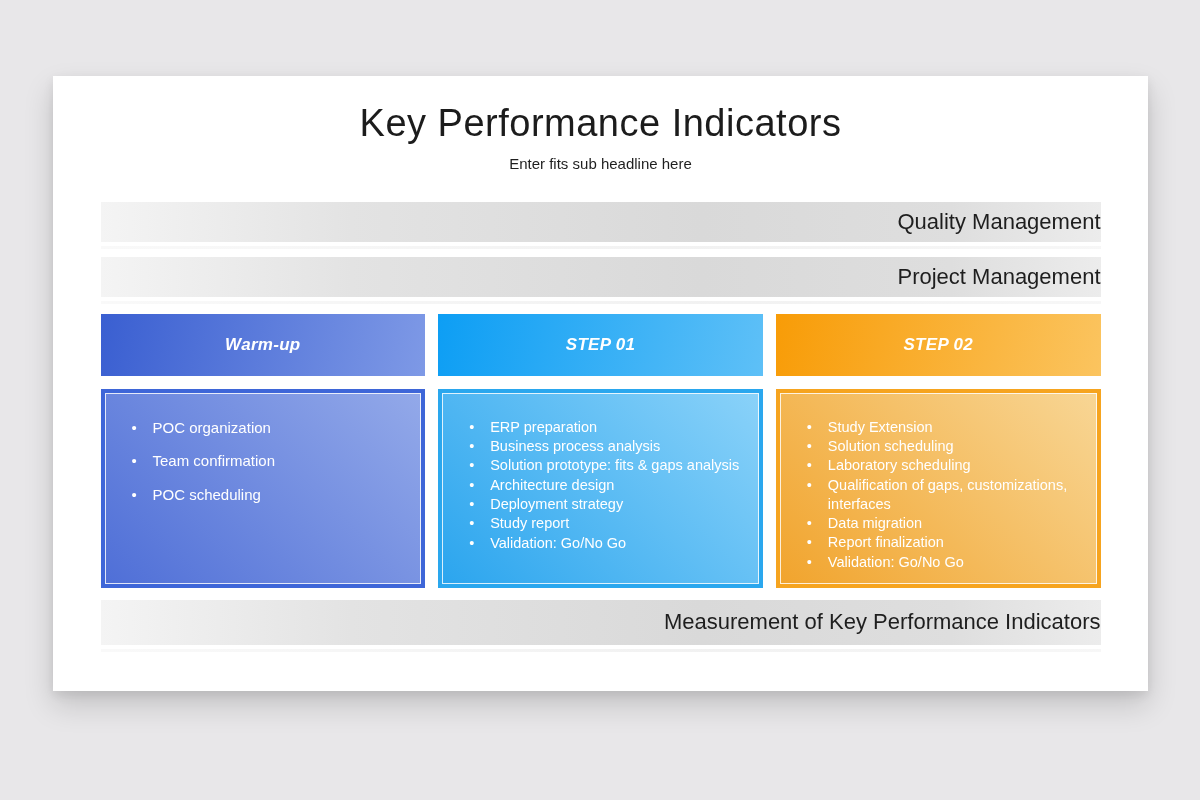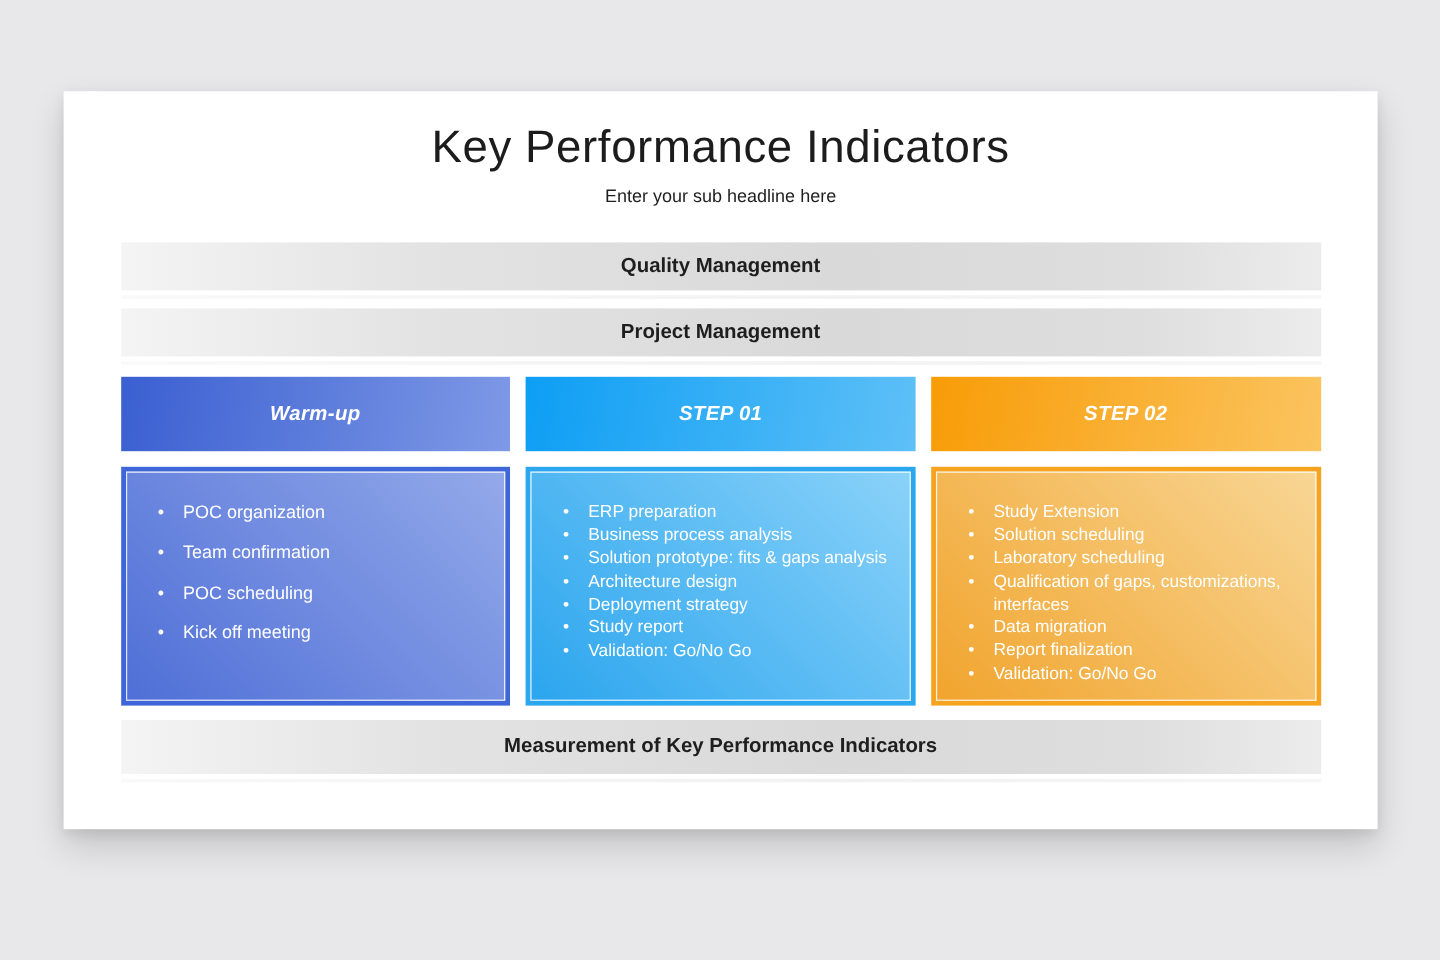--- a/index.html
+++ b/index.html
@@ -40,24 +40,24 @@
   }
   .content {
     width: 1000px;
     margin: 0 auto;
   }
   .gray-bar {
     margin-top: 30px;
     height: 40px;
     display: flex;
     align-items: center;
-    justify-content: center;
+    justify-content: flex-end;
     background: linear-gradient(to right, #f4f4f4 0%, #e3e3e3 25%, #d9d9d9 60%, #dedede 85%, #ececec 100%);
-    font-size: 17px;
-    font-weight: 700;
+    font-size: 22px;
+    font-weight: 400;
     color: #1e1e1e;
   }
   .gray-bar.row2 { margin-top: 8px; }
   .gray-bar.bottom { margin-top: 12px; height: 45px; }
   .bar-reflection {
     margin-top: 4px;
     height: 3px;
     background: linear-gradient(to right, #f7f7f7, #ededed 60%, #f4f4f4);
     opacity: 0.75;
   }
@@ -123,21 +123,21 @@
   .panel.c0 li { margin-bottom: 14px; }
   .panel.c1 li, .panel.c2 li { margin-bottom: 0.5px; font-size: 14.5px; }
 </style>
 </head>
 <body>
 
 <div class="stage">
   <div class="card">
 
     <h1 class="page-title">Key Performance Indicators</h1>
-    <p class="page-subtitle">Enter your sub headline here</p>
+    <p class="page-subtitle">Enter fits sub headline here</p>
 
     <div class="content">
 
       <div class="gray-bar">
         <span>Quality Management</span>
       </div>
       <div class="bar-reflection"></div>
 
       <div class="gray-bar row2" style="margin-top:8px">
         <span>Project Management</span>
@@ -155,21 +155,20 @@
           <span>STEP 02</span>
         </div>
       </div>
 
       <div class="col-row panels">
         <div class="panel c0">
           <ul>
             <li>POC organization</li>
             <li>Team confirmation</li>
             <li>POC scheduling</li>
-            <li>Kick off meeting</li>
           </ul>
         </div>
         <div class="panel c1">
           <ul>
             <li>ERP preparation</li>
             <li>Business process analysis</li>
             <li>Solution prototype: fits &amp; gaps analysis</li>
             <li>Architecture design</li>
             <li>Deployment strategy</li>
             <li>Study report</li>

